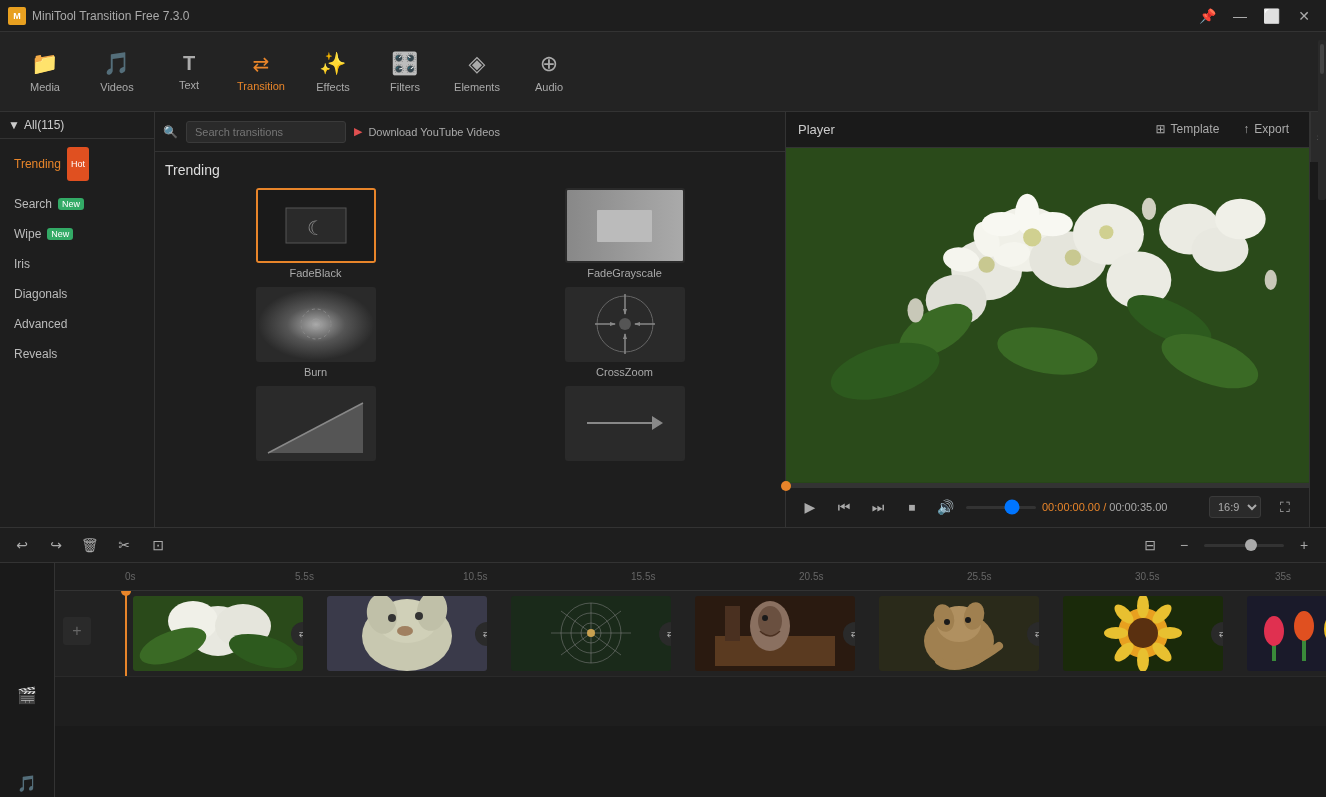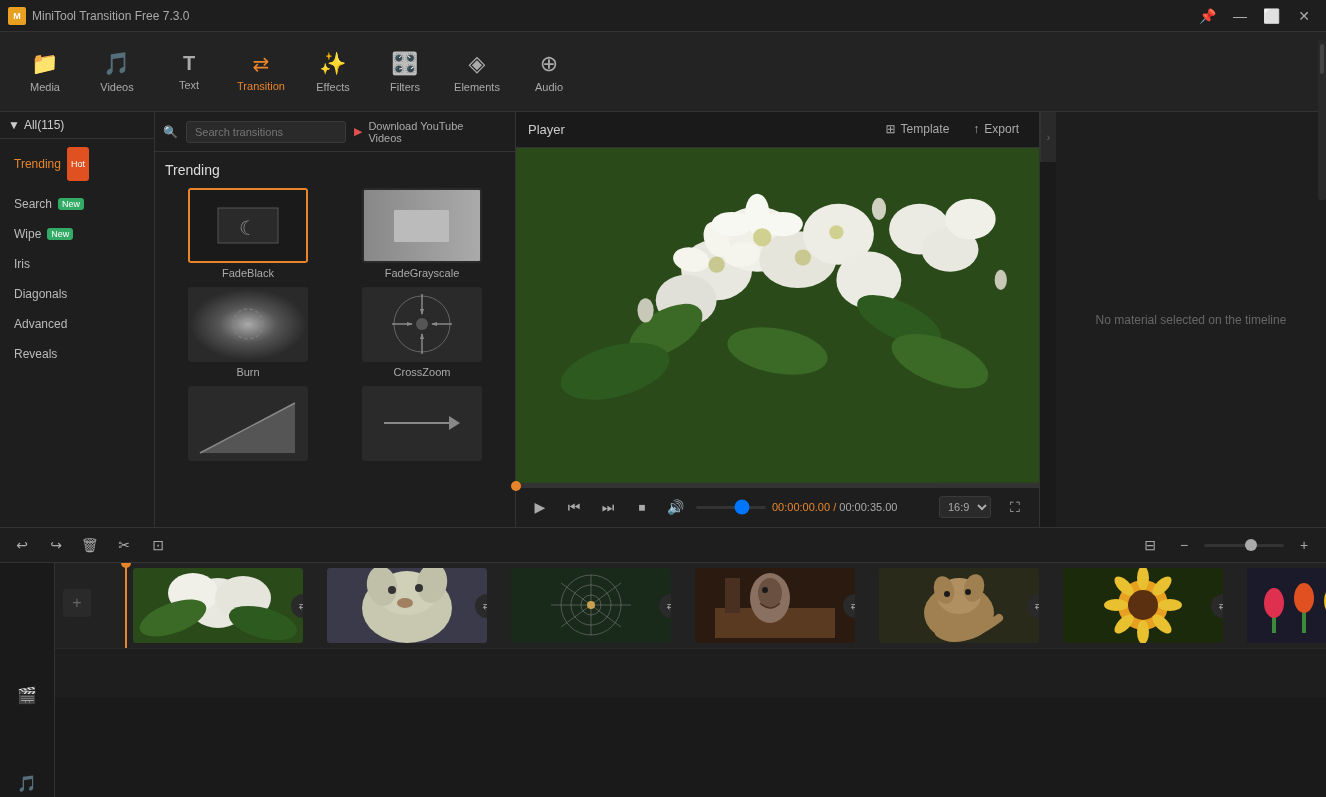--- a/index.html
+++ b/index.html
@@ -382,23 +382,20 @@
         <option>1:1</option>
       </select>
       <div class="ctrl-btn fullscreen-btn">⛶</div>
     </div>
   </div>
 
   <div id="collapse-btn">
     <span>›</span>
   </div>
 
-  <div id="right-panel">
-    <div id="no-material">No material selected on the timeline</div>
-  </div>
 </div>
 
 <div id="timeline">
 
   <div id="timeline-toolbar">
     <div id="timeline-left-tools">
       <div class="tl-btn" title="Undo">↩</div>
       <div class="tl-btn" title="Redo">↪</div>
       <div class="tl-btn" title="Delete">🗑</div>
       <div class="tl-btn" title="Cut">✂</div>
@@ -415,20 +412,30 @@
   <div id="timeline-body">
 
     <div id="timeline-tracks-header">
       <div style="height:28px;"></div>
       <div class="track-icon">🎬</div>
       <div class="track-icon">🎵</div>
     </div>
 
     <div id="timeline-content">
 
+      <div id="time-ruler">
+        <span class="time-mark" style="left:70px;">0s</span>
+        <span class="time-mark" style="left:240px;">5.5s</span>
+        <span class="time-mark" style="left:408px;">10.5s</span>
+        <span class="time-mark" style="left:576px;">15.5s</span>
+        <span class="time-mark" style="left:744px;">20.5s</span>
+        <span class="time-mark" style="left:912px;">25.5s</span>
+        <span class="time-mark" style="left:1080px;">30.5s</span>
+        <span class="time-mark" style="left:1220px;">35s</span>
+      </div>
 
       <div id="video-track">
 
         <div class="timeline-cursor">
           <div class="cursor-head"></div>
         </div>
 
         <div style="width:28px;height:28px;background:#2a2a2a;border-radius:3px;display:flex;align-items:center;justify-content:center;position:absolute;left:8px;top:26px;cursor:pointer;color:#666;font-size:16px;z-index:5;">+</div>
 
         <div class="clip" style="width:170px;height:75px;margin-left:78px;border-radius:3px;overflow:hidden;">

